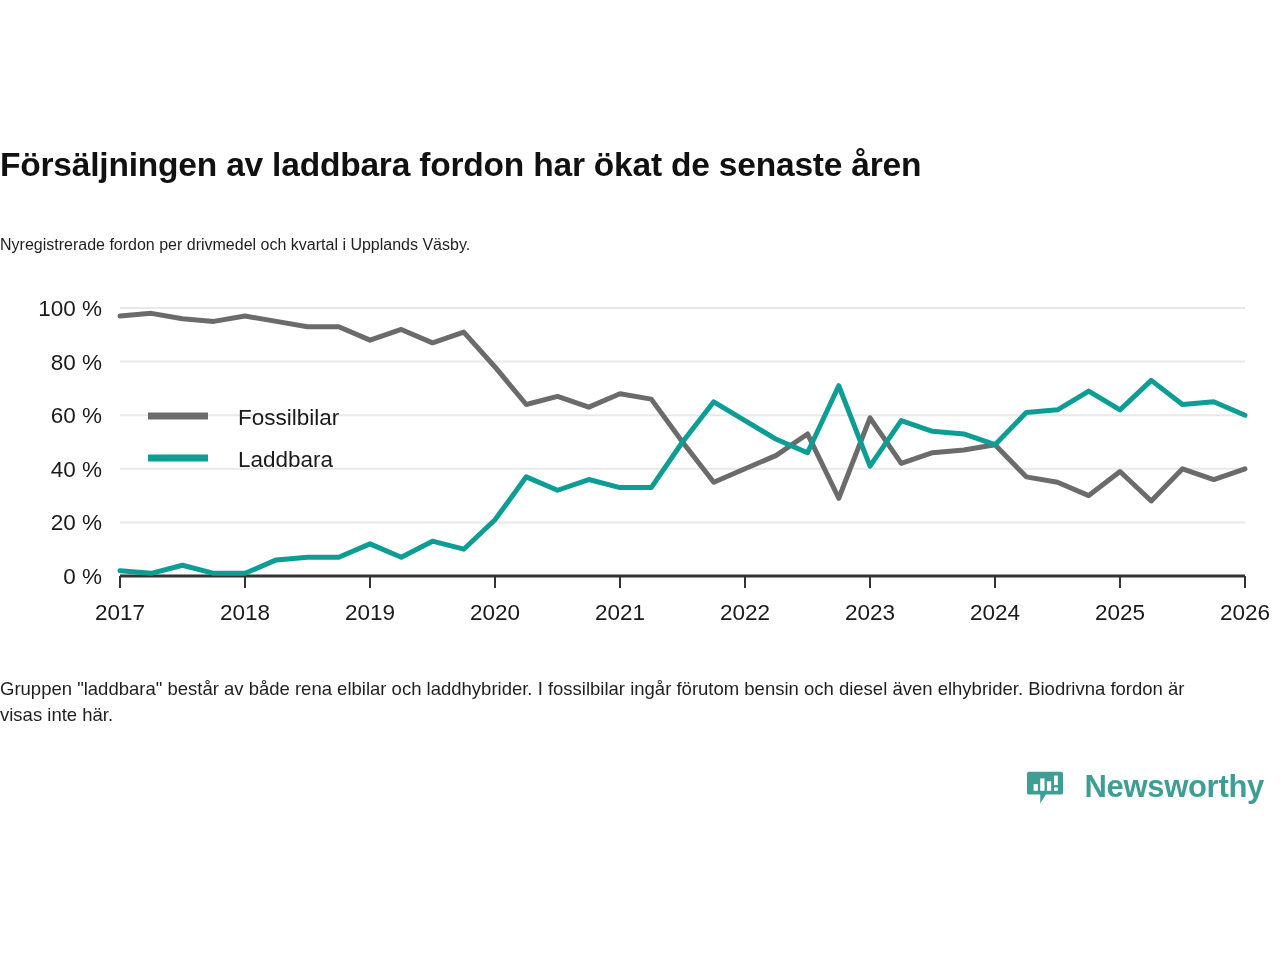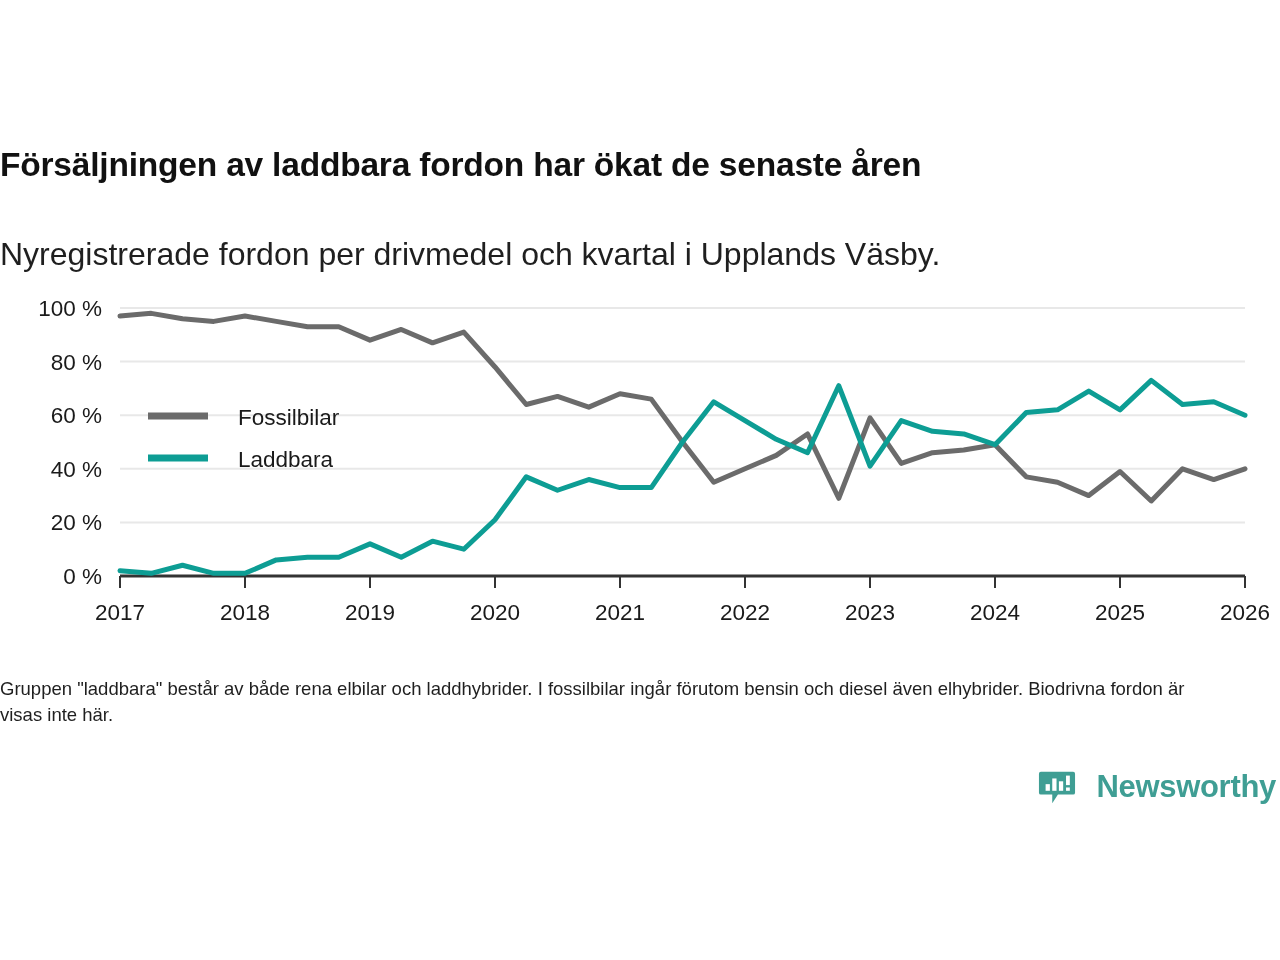--- a/index.html
+++ b/index.html
@@ -28,21 +28,21 @@
     font-size: 33.5px;
     font-weight: bold;
     letter-spacing: -0.2px;
     color: #111111;
     white-space: nowrap;
   }
   .subtitle {
     position: absolute;
     left: 0px;
     top: 236px;
-    font-size: 32px;
+    font-size: 16px;
     font-weight: normal;
     color: #1f1f1f;
     white-space: nowrap;
   }
   .chart-area {
     position: absolute;
     left: 0px;
     top: 288px;
     width: 1280px;
     height: 340px;
@@ -54,21 +54,21 @@
     position: absolute;
     left: 0px;
     top: 676px;
     width: 1215px;
     font-size: 18.5px;
     line-height: 1.42;
     color: #1f1f1f;
   }
   .brand {
     position: absolute;
-    right: 4px;
+    right: 16px;
     top: 768px;
     display: flex;
     align-items: center;
     gap: 20px;
   }
   .brand-mark {
     width: 38px;
     height: 38px;
     display: block;
   }

